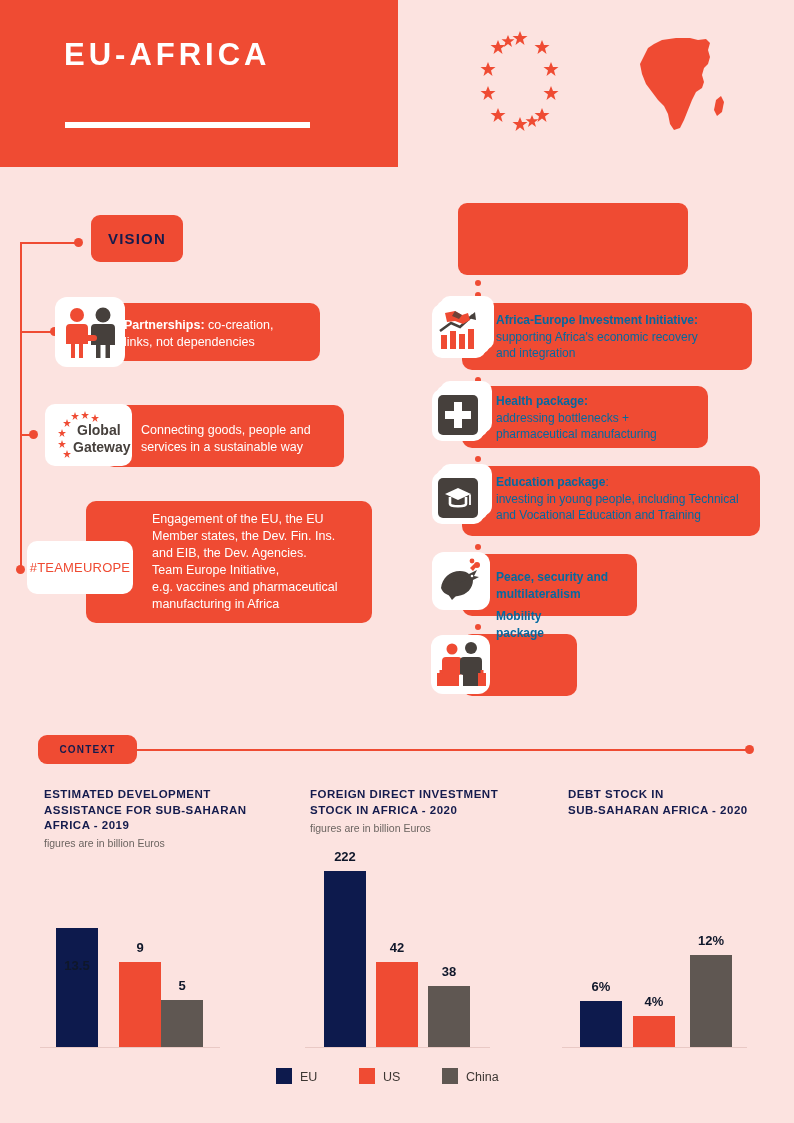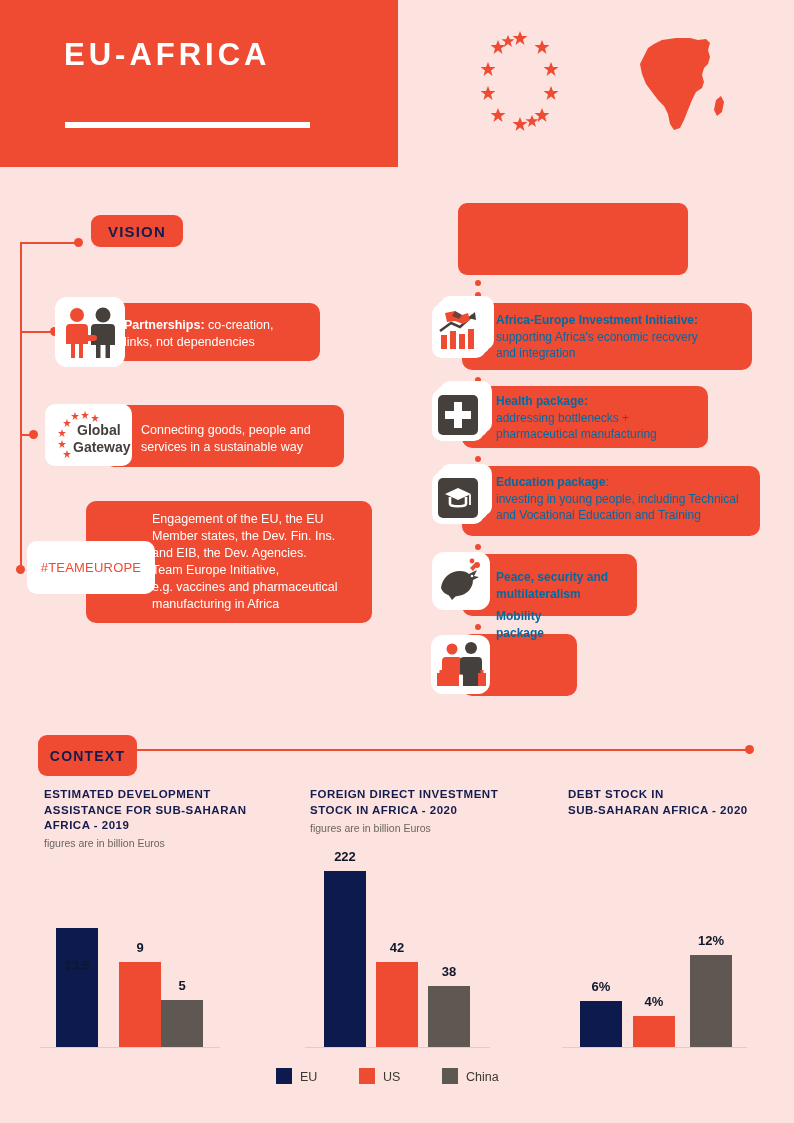--- a/index.html
+++ b/index.html
@@ -51,32 +51,32 @@
   }
 
   
   .pill {
     position: absolute; background: #ef4b33;
     color: #141b4d; font-weight: bold;
     border-radius: 9px;
     display: flex; align-items: center;
   }
   .pill-vision {
-    left: 91px; top: 215px; width: 92px; height: 32px;
+    left: 91px; top: 215px; width: 92px; height: 47px;
     font-size: 15px; letter-spacing: 1.2px;
     justify-content: center;
   }
   .pill-summit {
     left: 458px; top: 203px; width: 230px; height: 72px;
     font-size: 16px; letter-spacing: 0.6px;
     padding-left: 22px; line-height: 23px;
   }
   .pill-context {
-    left: 38px; top: 735px; width: 99px; height: 41px;
-    font-size: 14px; letter-spacing: 1.2px;
+    left: 38px; top: 735px; width: 99px; height: 29px;
+    font-size: 10px; letter-spacing: 1.2px;
     justify-content: center;
   }
 
   
   .card {
     position: absolute; background: #ef4b33;
     border-radius: 10px; color: #ffffff;
   }
   .card-text {
     position: absolute; color: #ffffff;
@@ -99,21 +99,21 @@
   
   .icon-stack { position: absolute; }
   .icon-stack .layer {
     position: absolute; background: #ffffff;
     border-radius: 10px;
   }
 
   
   .teameurope-tag {
     position: absolute; left: 27px; top: 541px;
-    width: 128px; height: 53px; background: #ffffff;
+    width: 106px; height: 53px; background: #ffffff;
     border-radius: 10px;
     display: flex; align-items: center; justify-content: center;
     color: #ef4b33; font-size: 13px; font-weight: normal;
     letter-spacing: 0.2px;
   }
 
   
   .deliv-text {
     position: absolute; color: #0369a1;
     font-size: 12px; line-height: 16.5px;

